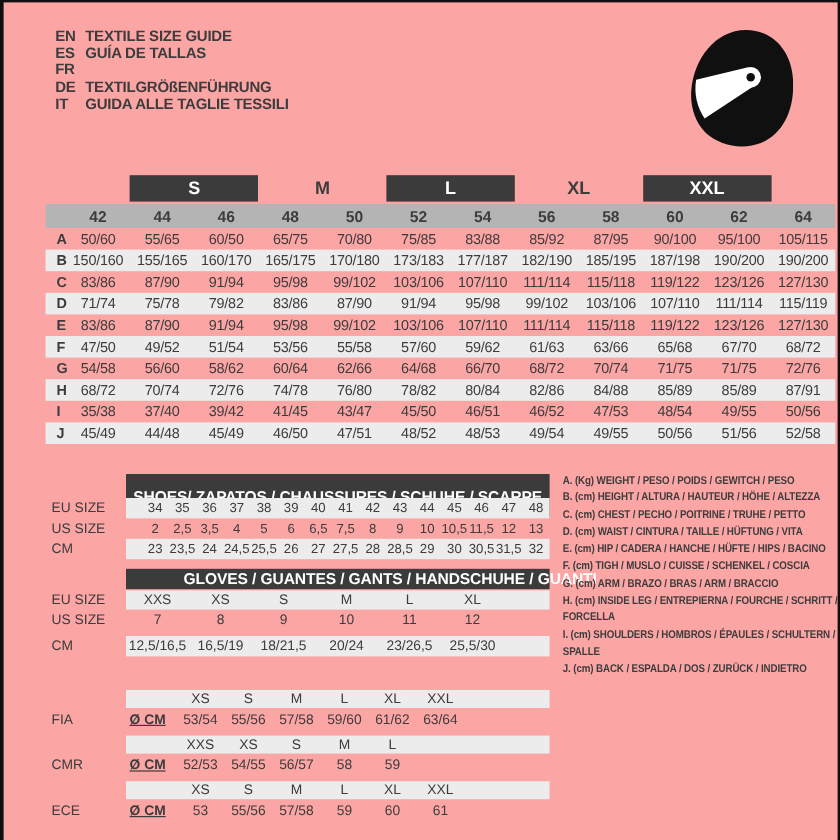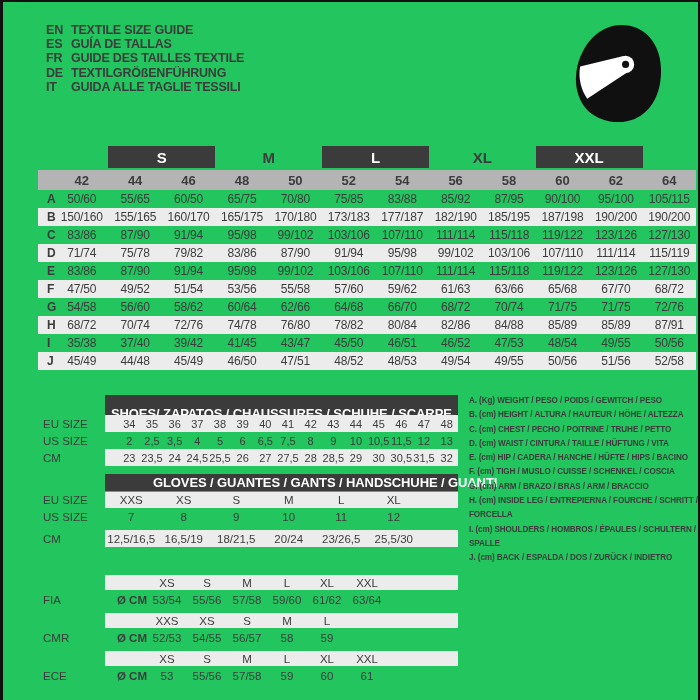--- a/index.html
+++ b/index.html
@@ -1,16 +1,16 @@
 <!DOCTYPE html>
 <html><head>
 <meta charset="utf-8">
 <style>
   html,body{margin:0;padding:0;background:#fff;}
-  .page{position:relative;width:700px;height:700px;background:#22c55e;
+  .page{position:relative;width:700px;height:700px;background:#fca5a5;
         font-family:"Liberation Sans",sans-serif;color:#3c3c3c;overflow:hidden;
         border-top:2px solid #101010;border-left:3px solid #101010;border-right:2px solid #101010;
         box-sizing:border-box;}
   .page *{box-sizing:border-box;}
 
   
   .lang-block{position:absolute;left:43px;top:21px;}
   .lang-row{display:flex;line-height:14.2px;font-size:12.5px;font-weight:700;letter-spacing:-0.2px;}
   .lang-code{width:25px;}
 
@@ -36,21 +36,21 @@
        font-weight:700;font-size:13px;letter-spacing:-0.1px;display:flex;align-items:center;
        padding-left:6px;white-space:nowrap;}
   .srow{position:absolute;left:0;width:658px;}
   .sub-lbl{position:absolute;left:5px;top:50%;transform:translateY(-50%);
            font-weight:400;font-size:11.5px;white-space:nowrap;}
   .vals{position:absolute;left:67px;top:0;width:353px;height:100%;display:grid;align-items:center;}
   .vals.gray{background:var(--stripe,#ececec);}
   .g15{grid-template-columns:repeat(15,1fr);font-size:11px;padding-left:13px;}
   .g6{grid-template-columns:repeat(6,52.5px) 1fr;font-size:11.5px;}
   .g7{grid-template-columns:42px repeat(6,40px) 1fr;font-size:11.5px;}
-  .ocm{text-align:right;padding-left:3px;font-weight:700;}
+  .ocm{text-align:left;padding-left:3px;font-weight:700;text-decoration:underline;}
 
   
   .legend{position:absolute;left:466px;top:391px;width:266px;
           transform:scaleX(0.873);transform-origin:0 0;
           font-size:9.3px;font-weight:700;line-height:14.3px;letter-spacing:-0.1px;}
   .legend-item{white-space:normal;}
 </style>
 </head>
 <body>
 
@@ -60,21 +60,20 @@
       <div class="lang-row">
         <div class="lang-code">EN</div>
         <div class="lang-title">TEXTILE SIZE GUIDE</div>
       </div>
       <div class="lang-row">
         <div class="lang-code">ES</div>
         <div class="lang-title">GUÍA DE TALLAS</div>
       </div>
       <div class="lang-row">
         <div class="lang-code">FR</div>
-        <div class="lang-title">GUIDE DES TAILLES TEXTILE</div>
       </div>
       <div class="lang-row">
         <div class="lang-code">DE</div>
         <div class="lang-title">TEXTILGRÖßENFÜHRUNG</div>
       </div>
       <div class="lang-row">
         <div class="lang-code">IT</div>
         <div class="lang-title">GUIDA ALLE TAGLIE TESSILI</div>
       </div>
     </div>

